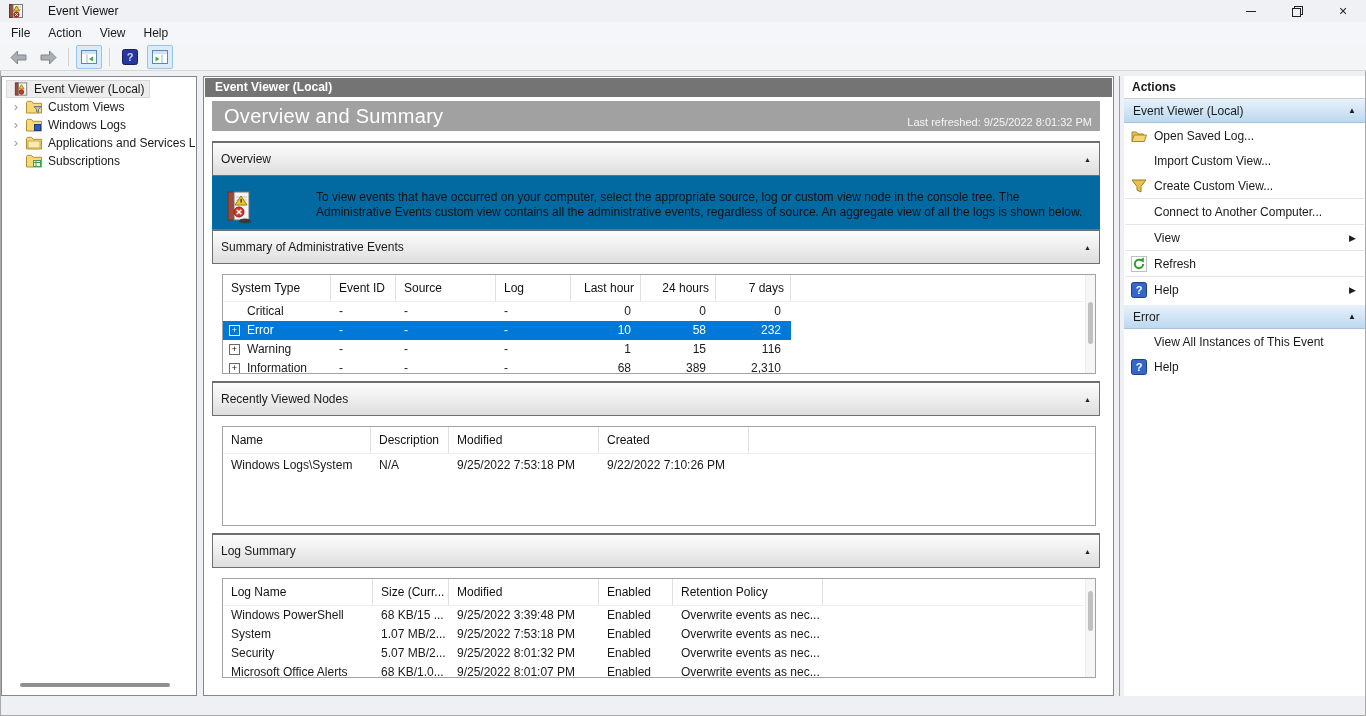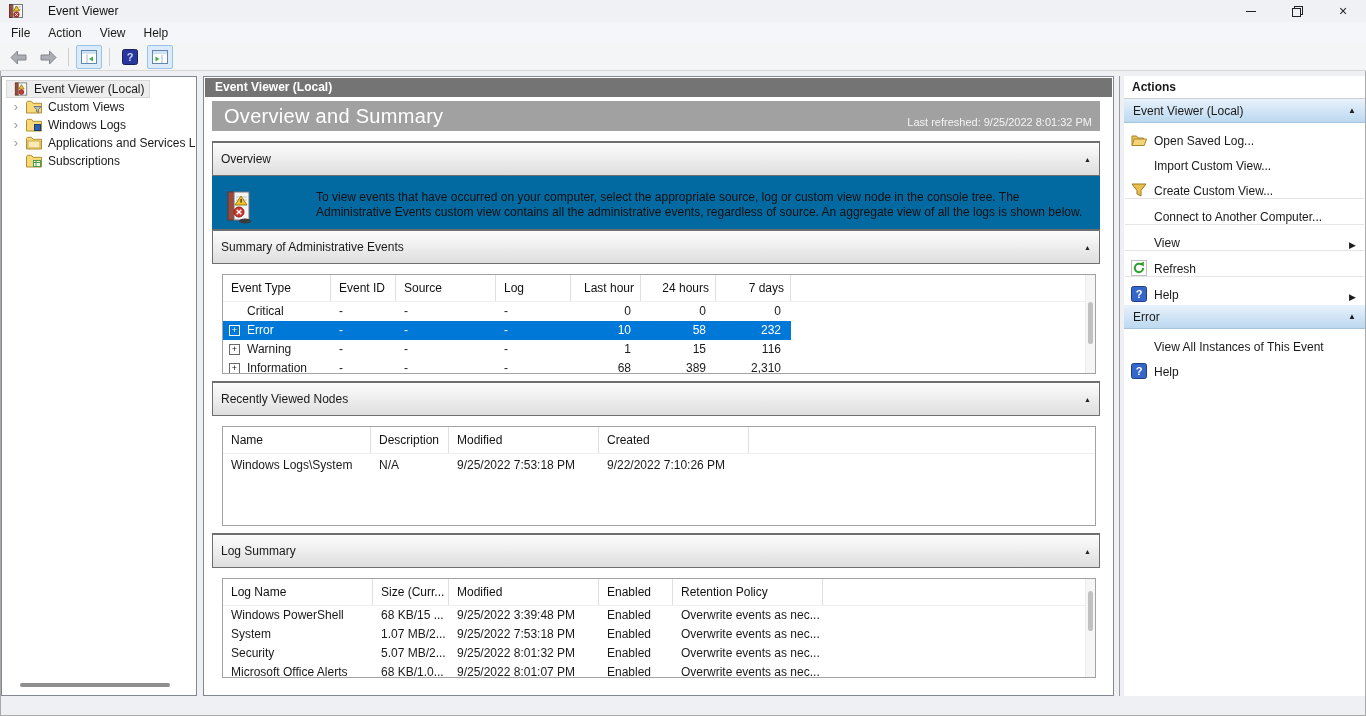--- a/index.html
+++ b/index.html
@@ -72,21 +72,21 @@
   .g1{width:150px;}.g2{width:76px;}.g3{width:150px;}.g4{width:74px;}.g5{width:150px;}
   .vscroll{position:absolute;right:0;top:0;bottom:0;width:9px;background:#f6f6f6;border-left:1px solid #ededed;}
   .vthumb{position:absolute;left:2px;width:5px;border-radius:3px;background:#c1c1c1;}
   .vthumb.sum{top:27px;height:42px;}
   .vthumb.log{top:12px;height:40px;}
   
   .ap-title{height:22px;line-height:22px;padding-left:8px;font-weight:bold;border-bottom:1px solid #cfcfcf;}
   .ap-group-header{height:24px;box-sizing:border-box;background:linear-gradient(#e8f2fb,#bcd8f0);border-bottom:1px solid #a6c3dd;display:flex;align-items:center;padding:0 9px;}
   .ap-gh-label{flex:1;}
   .ap-arrow-up{font-size:8px;color:#1c1c1c;}
-  .ap-item{height:25px;display:flex;align-items:flex-end;padding-left:7px;}
+  .ap-item{height:25px;display:flex;align-items:center;padding-left:7px;}
   .ap-icon{width:16px;height:16px;flex:none;margin-right:7px;}
   .ap-label{white-space:nowrap;overflow:hidden;}
   .ap-sub{margin-left:auto;margin-right:9px;font-size:9px;color:#1c1c1c;}
   .ap-sep{height:1px;background:#e4e4e4;margin:0 1px;}
   .g2-gap{margin-top:3px;}
 </style>
 </head>
 <body>
 
 <div class="screen">
@@ -246,21 +246,21 @@
       </div>
     </div>
 
     <div class="sec" id="sec-summary">
       <div class="sec-header">
         <span class="sec-title">Summary of Administrative Events</span>
         <span class="sec-arrow">▲</span>
       </div>
       <div class="tablebox">
         <div class="t-head">
-          <span class="hc s1">Event Type</span>
+          <span class="hc s1">System Type</span>
           <span class="hc s2">Event ID</span>
           <span class="hc s3">Source</span>
           <span class="hc s4">Log</span>
           <span class="hc s5 num">Last hour</span>
           <span class="hc s6 num">24 hours</span>
           <span class="hc s7 num">7 days</span>
         </div>
         <div class="rowline sum-row">
           <span class="cell s1">
               <span class="exp noexp"></span>

